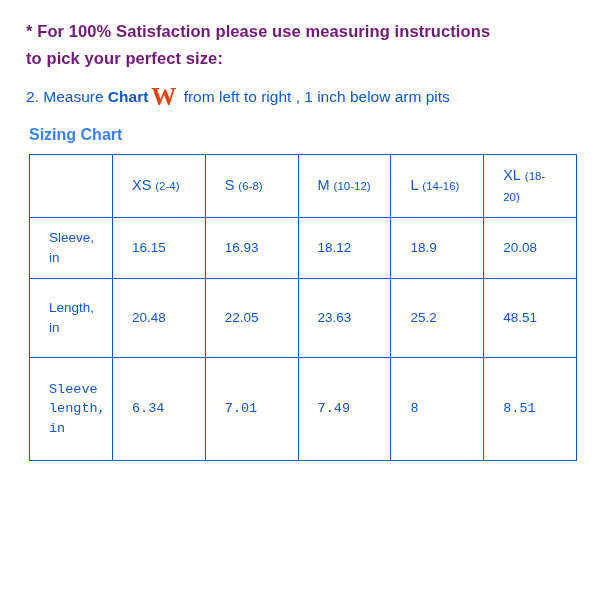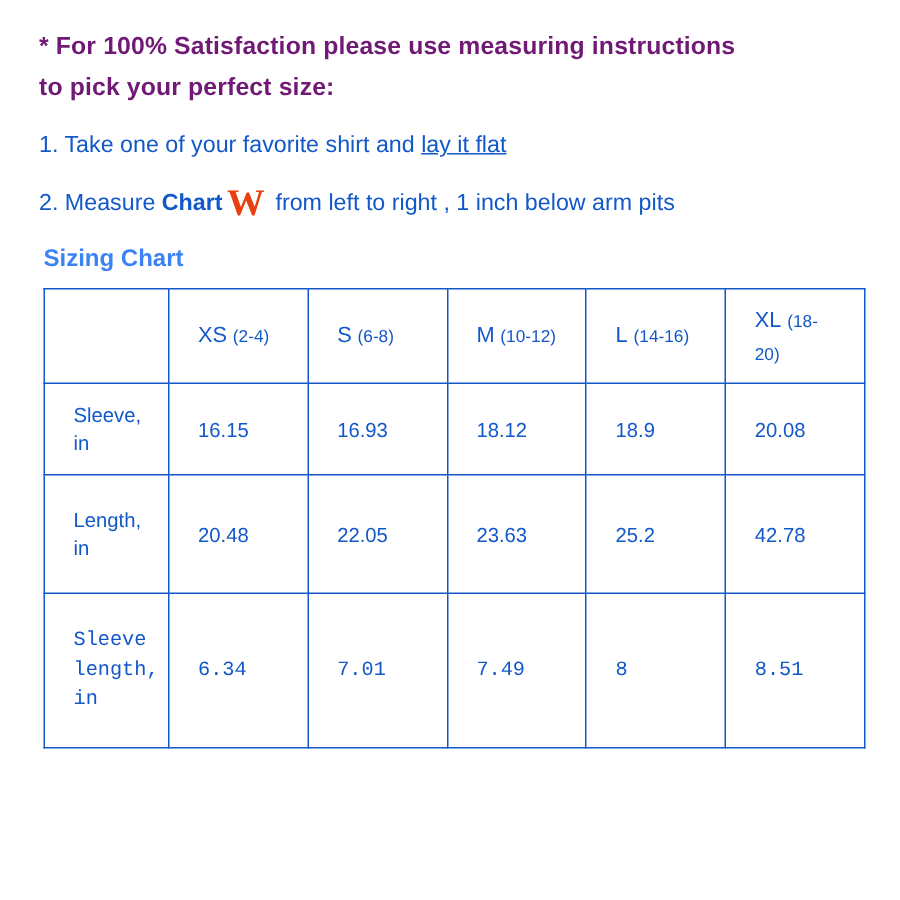--- a/index.html
+++ b/index.html
@@ -119,23 +119,20 @@
 
 <div class="page">
 
   <div class="intro">
     <div>* For 100% Satisfaction please use measuring instructions</div>
     <div>to pick your perfect size:</div>
   </div>
 
   <div class="steps">
 
-    <div class="step">
-      <span class="num">1.</span><span> Take one of your favorite shirt and </span><span class="underlined">lay it flat</span>
-    </div>
 
     <div class="step">
       <span class="num">2.</span><span> Measure </span><b>Chart</b><span class="letter-w">W</span><span> from left to right , 1 inch below arm pits</span>
     </div>
 
 
   </div>
 
   <div class="chart-title">Sizing Chart</div>
 
@@ -182,21 +179,21 @@
         <td>18.9</td>
         <td>20.08</td>
       </tr>
       <tr class="r1">
         <td class="rowlabel">Length,
 in</td>
         <td>20.48</td>
         <td>22.05</td>
         <td>23.63</td>
         <td>25.2</td>
-        <td>42.78</td>
+        <td>48.51</td>
       </tr>
       <tr class="r2">
         <td class="rowlabel">Sleeve
 length,
 in</td>
         <td>6.34</td>
         <td>7.01</td>
         <td>7.49</td>
         <td>8</td>
         <td>8.51</td>

